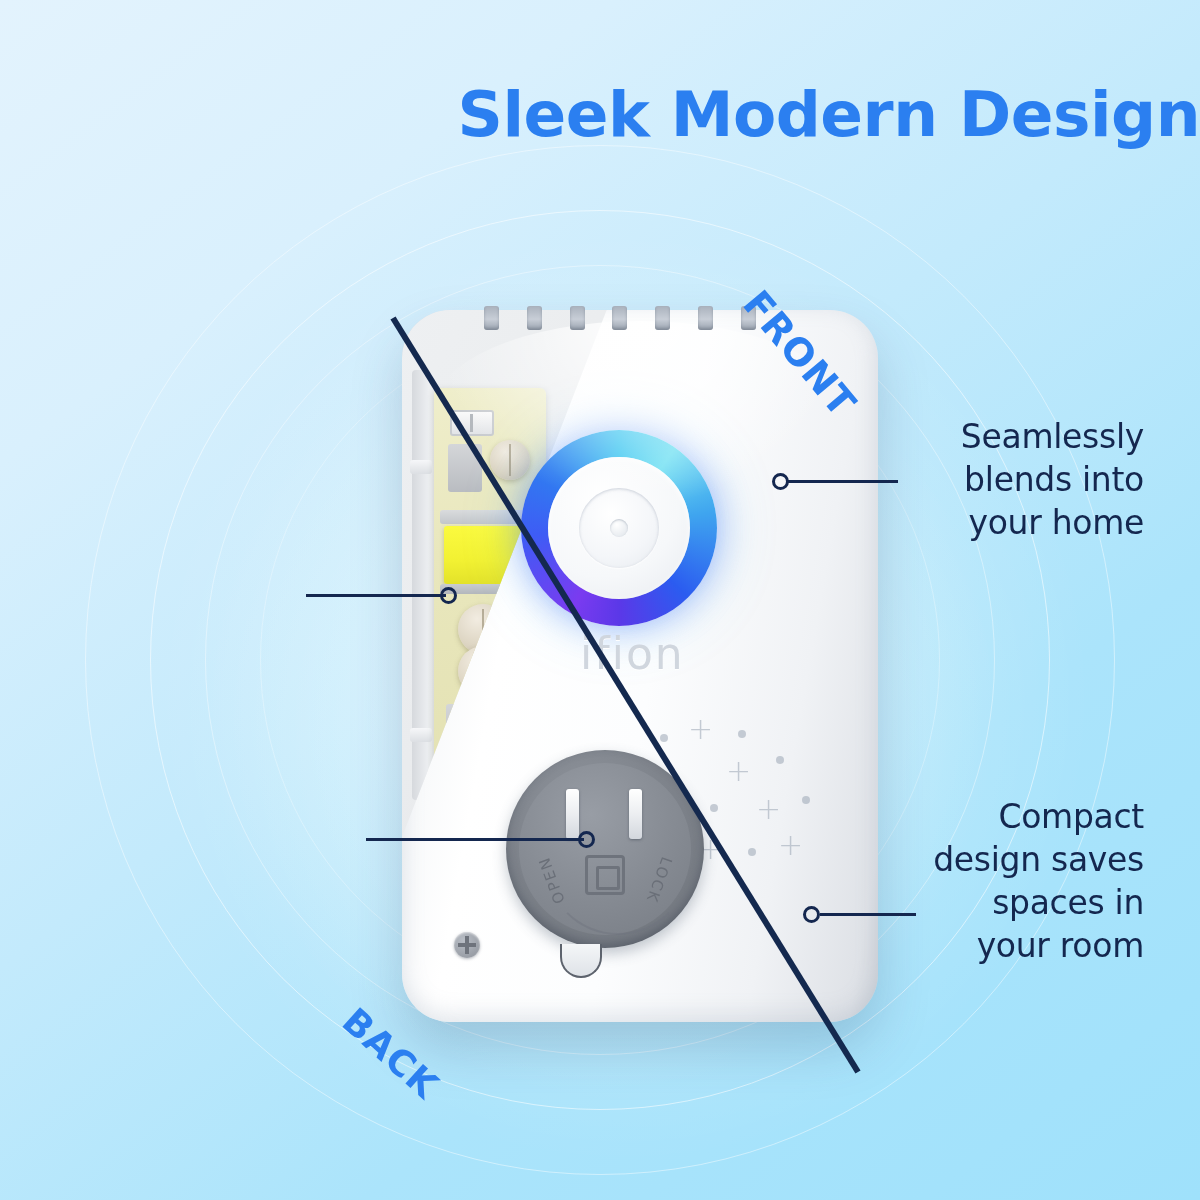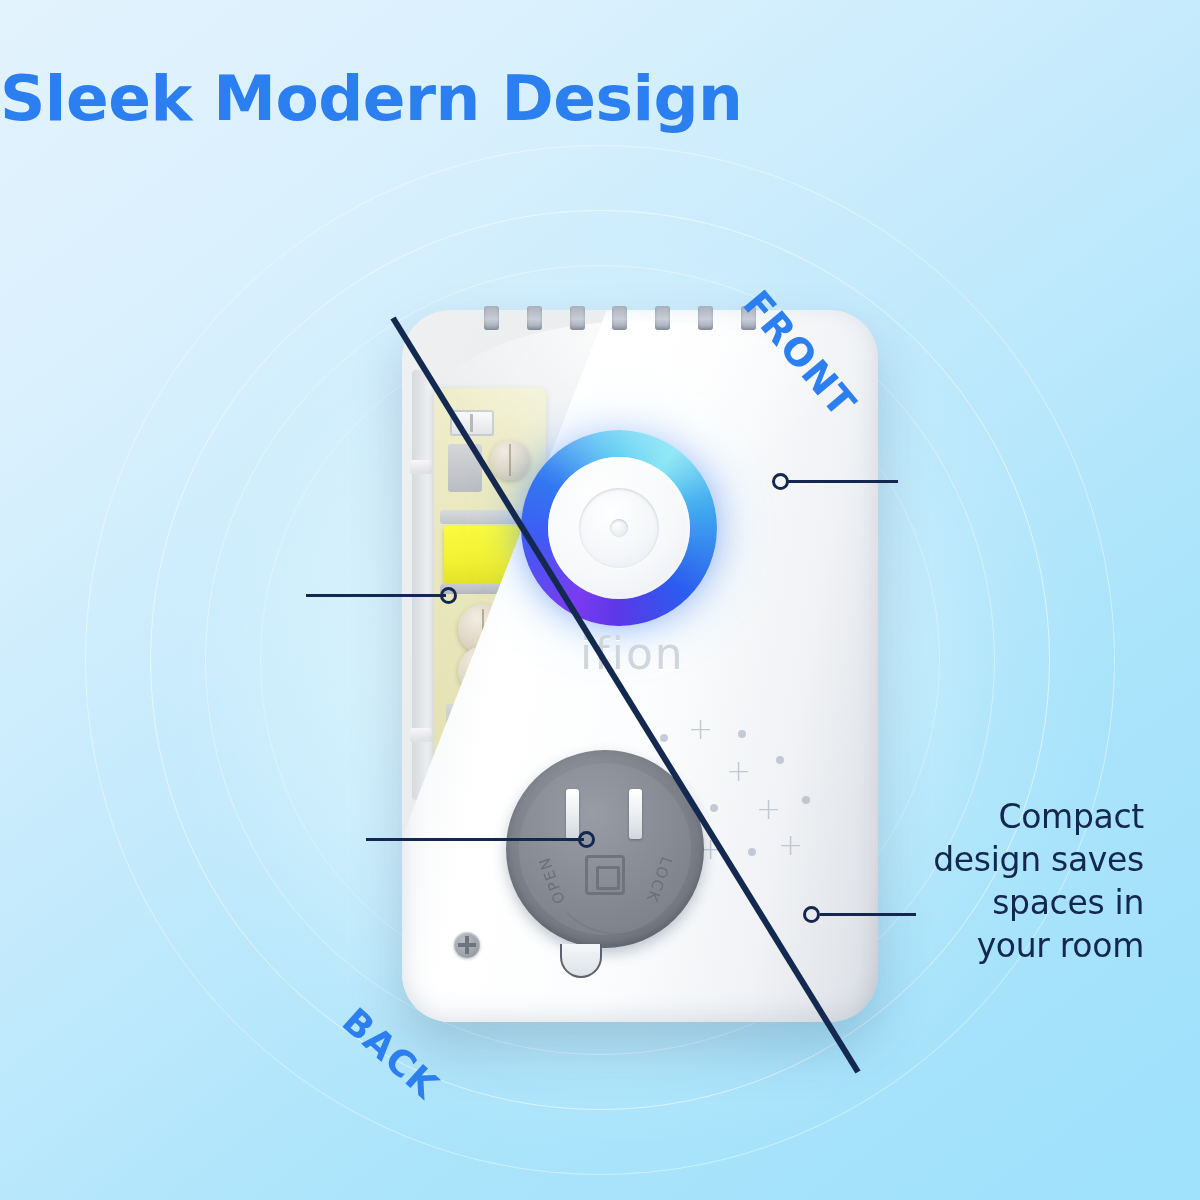--- a/index.html
+++ b/index.html
@@ -31,22 +31,22 @@
   .ring.r4 { width: 680px;  height: 680px;  margin-top: 60px; border-color: rgba(255,255,255,0.30); }
   .glow {
     position: absolute; left: 50%; top: 58%;
     width: 900px; height: 900px; transform: translate(-50%,-50%);
     background: radial-gradient(circle, rgba(255,255,255,0.5) 0%, rgba(233,250,255,0.25) 38%, rgba(255,255,255,0) 62%);
     pointer-events: none;
   }
 
   
   .title {
-    position: absolute; top: 62px; left: 0; width: 1200px;
-    text-align: left;
+    position: absolute; top: 78px; left: 0; width: 1200px;
+    text-align: right;
     font-size: 63px; font-weight: 700; letter-spacing: -0.5px;
     color: #2b7ff0;
     font-family: "DejaVu Sans", sans-serif;
   }
   .subtitle {
     position: absolute; top: 160px; left: 0; width: 1200px;
     text-align: center;
     font-size: 38px; font-weight: 400; letter-spacing: -0.2px;
     color: #13264f;
     font-family: "DejaVu Sans", sans-serif;
@@ -405,20 +405,23 @@
       <div class="vent"></div>
       <div class="vent"></div>
       <div class="vent"></div>
     </div>
   </div>
 
   <svg width="1200" height="1200" style="position:absolute;left:0;top:0;pointer-events:none;">
     <line x1="393" y1="318" x2="858" y2="1072" stroke="#14294f" stroke-width="6"></line>
   </svg>
 
+  <div class="callout right" id="callout-blend">Seamlessly
+blends into
+your home</div>
   <div class="callout right" id="callout-compact">Compact
 design saves
 spaces in
 your room</div>
 
   <div class="leader" style="left:306px; top:594px; width:140px;"></div>
   <div class="dot" style="left:440px; top:587px;"></div>
 
   <div class="leader" style="left:366px; top:838px; width:218px;"></div>
   <div class="dot" style="left:578px; top:831px;"></div>

